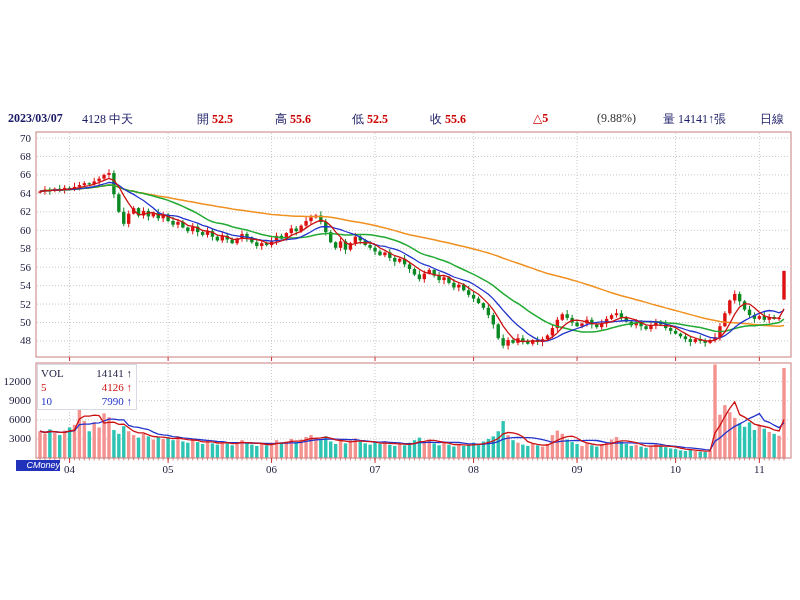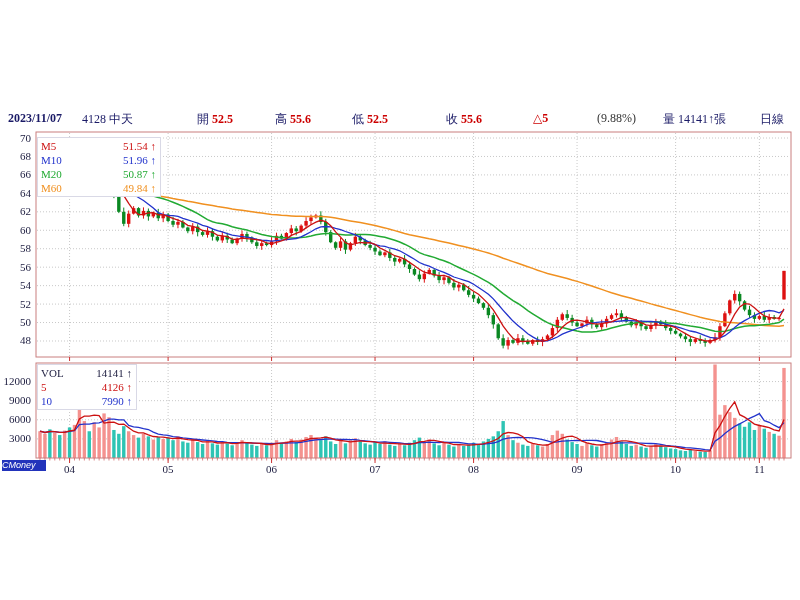--- a/index.html
+++ b/index.html
@@ -6,35 +6,35 @@
     font-family:"Liberation Serif","DejaVu Serif",serif;}
   .abs{position:absolute;}
   #stage{position:relative;width:800px;height:600px;background:#fff;}
   .hdr{top:111px;height:15px;font-size:12px;color:#1a1a66;white-space:nowrap;}
   .hdr b{font-weight:bold;}
   .red{color:#cc0000;font-weight:bold;text-align:right;}
   .navy{color:#1a1a66;}
   .legend{background:#ffffff;border:1px solid #d9d9e6;font-size:11px;line-height:14px;padding:1px 4px 1px 3px;box-sizing:border-box;}
   .legend .row{display:flex;justify-content:space-between;}
   .c-m5{color:#cc1111;} .c-m10{color:#2233cc;} .c-m20{color:#22aa33;} .c-m60{color:#f09020;} .c-vol{color:#222244;}
-  #cmoney{left:2px;top:460px;width:44px;height:11px;background:#2233bb;color:#ffffff;
-    font-size:9px;font-style:italic;text-align:left;line-height:11px;font-family:"Liberation Sans",sans-serif;}
+  #cmoney{left:16px;top:460px;width:44px;height:11px;background:#2233bb;color:#ffffff;
+    font-size:9px;font-style:italic;text-align:right;line-height:11px;font-family:"Liberation Sans",sans-serif;}
   svg text{font-family:"Liberation Serif","DejaVu Serif",serif;}
 </style>
 </head>
 <body>
 
 <div id="stage">
 
-  <div class="abs hdr" style="left:8px;"><b>2023/11/07</b></div>
+  <div class="abs hdr" style="left:8px;"><b>2023/03/07</b></div>
   <div class="abs hdr" style="left:82px;"><span>4128 中天</span></div>
   <div class="abs hdr" style="left:197px;"><span class="navy">開</span> <span class="red">52.5</span></div>
   <div class="abs hdr" style="left:275px;"><span class="navy">高</span> <span class="red">55.6</span></div>
   <div class="abs hdr" style="left:352px;"><span class="navy">低</span> <span class="red">52.5</span></div>
-  <div class="abs hdr" style="left:430px;margin-left:16px;"><span class="navy">收</span> <span class="red">55.6</span></div>
+  <div class="abs hdr" style="left:430px;"><span class="navy">收</span> <span class="red">55.6</span></div>
   <div class="abs hdr" style="left:533px;"><span class="red">△5</span></div>
   <div class="abs hdr" style="left:597px;color:#333333;"><span>(9.88%)</span></div>
   <div class="abs hdr" style="left:663px;"><span class="navy">量</span> <span class="navy">14141↑張</span></div>
   <div class="abs hdr" style="left:760px;"><span class="navy">日線</span></div>
 
   <svg id="chart" class="abs" style="left:0;top:0;" width="800" height="600">
       <g>
         <line x1="37" y1="138" x2="790" y2="138" stroke="#c8c8c8" stroke-width="1" stroke-dasharray="1 2"></line>
         <line x1="37" y1="156.454" x2="790" y2="156.454" stroke="#c8c8c8" stroke-width="1" stroke-dasharray="1 2"></line>
         <line x1="37" y1="174.90800000000002" x2="790" y2="174.90800000000002" stroke="#c8c8c8" stroke-width="1" stroke-dasharray="1 2"></line>
@@ -731,38 +731,20 @@
         <text x="577.0596026490066" y="473" text-anchor="middle" font-size="11" fill="#222244">09</text>
         <line x1="675.6026490066225" y1="357" x2="675.6026490066225" y2="361" stroke="#cc3333" stroke-width="1"></line>
         <line x1="675.6026490066225" y1="458" x2="675.6026490066225" y2="463" stroke="#cc3333" stroke-width="1"></line>
         <text x="675.6026490066225" y="473" text-anchor="middle" font-size="11" fill="#222244">10</text>
         <line x1="759.364238410596" y1="357" x2="759.364238410596" y2="361" stroke="#cc3333" stroke-width="1"></line>
         <line x1="759.364238410596" y1="458" x2="759.364238410596" y2="463" stroke="#cc3333" stroke-width="1"></line>
         <text x="759.364238410596" y="473" text-anchor="middle" font-size="11" fill="#222244">11</text>
       </g>
     </svg>
 
-  <div class="abs legend" style="left:37px;top:137px;width:124px;">
-    <div class="row c-m5">
-        <span>M5</span>
-        <span>51.54 ↑</span>
-      </div>
-    <div class="row c-m10">
-        <span>M10</span>
-        <span>51.96 ↑</span>
-      </div>
-    <div class="row c-m20">
-        <span>M20</span>
-        <span>50.87 ↑</span>
-      </div>
-    <div class="row c-m60">
-        <span>M60</span>
-        <span>49.84 ↑</span>
-      </div>
-  </div>
 
   <div class="abs legend" style="left:37px;top:364px;width:100px;">
     <div class="row c-vol">
         <span>VOL</span>
         <span>14141 ↑</span>
       </div>
     <div class="row c-m5">
         <span>5</span>
         <span>4126 ↑</span>
       </div>

